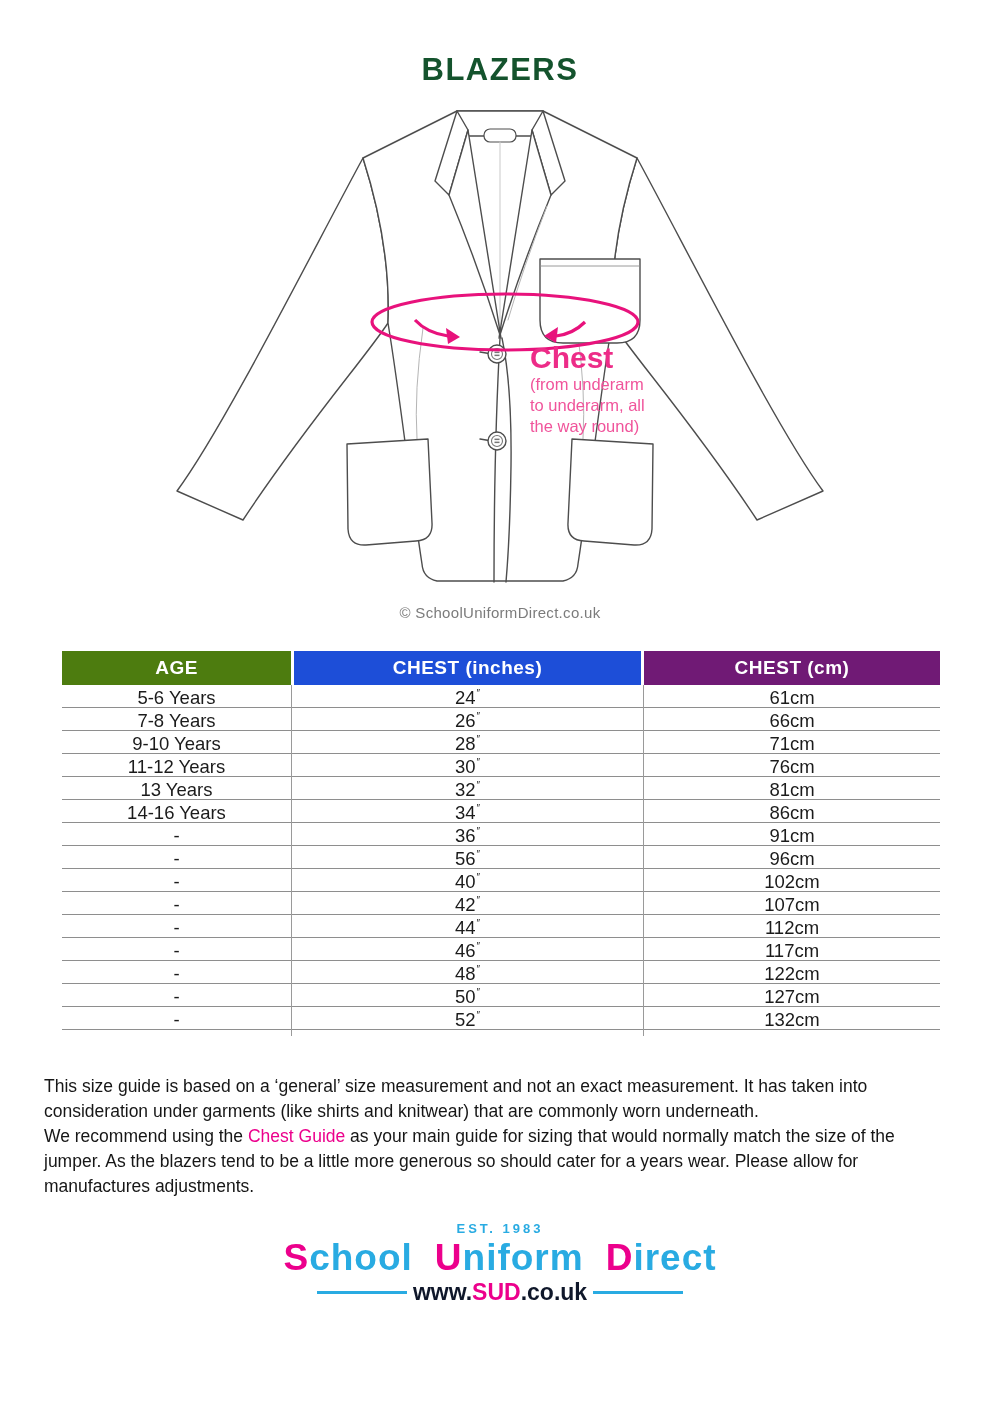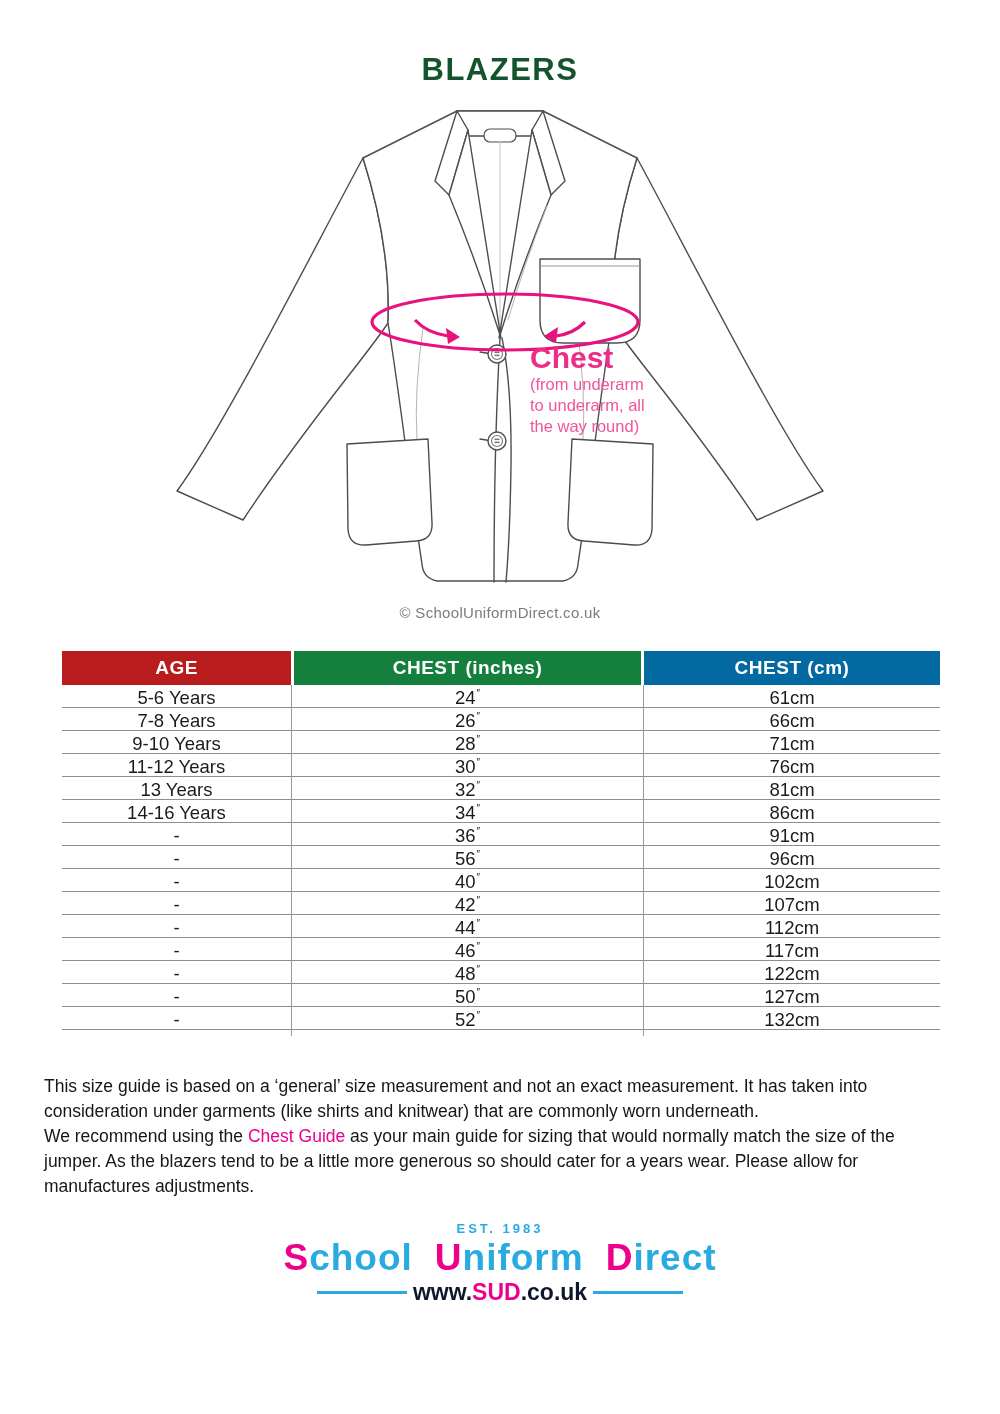--- a/index.html
+++ b/index.html
@@ -21,23 +21,23 @@
     font-size:15px; color:#7b7b7b; letter-spacing:0.3px;
   }
   
   .size-table { margin:30px 0 0 62px; width:878px; }
   .t-head, .t-row { display:grid; grid-template-columns:229px 353px 296px; }
   .t-head { height:34px; }
   .th {
     color:#ffffff; font-size:19px; font-weight:600; text-align:center;
     line-height:34px; letter-spacing:0.5px;
   }
-  .h-age { background:#b91c1c; }
-  .h-in  { background:#15803d; border-left:3px solid #ffffff; border-right:3px solid #ffffff; }
-  .h-cm  { background:#0369a1; }
+  .h-age { background:#4d7c0f; }
+  .h-in  { background:#1d4ed8; border-left:3px solid #ffffff; border-right:3px solid #ffffff; }
+  .h-cm  { background:#701a75; }
   .t-row { height:23px; border-bottom:1.5px solid #8e8e8e; }
   .t-cell {
     font-size:18.5px; text-align:center; line-height:26px; color:#1b1b1b;
   }
   .t-cell.in { border-left:1.5px solid #9a9a9a; border-right:1.5px solid #9a9a9a; }
   .in-mark { font-size:10px; position:relative; top:-7px; margin-left:1px; }
   
   .footnote {
     width:912px; margin:44px auto 0; text-align:left;
     font-size:17.5px; line-height:25px; color:#161616;

